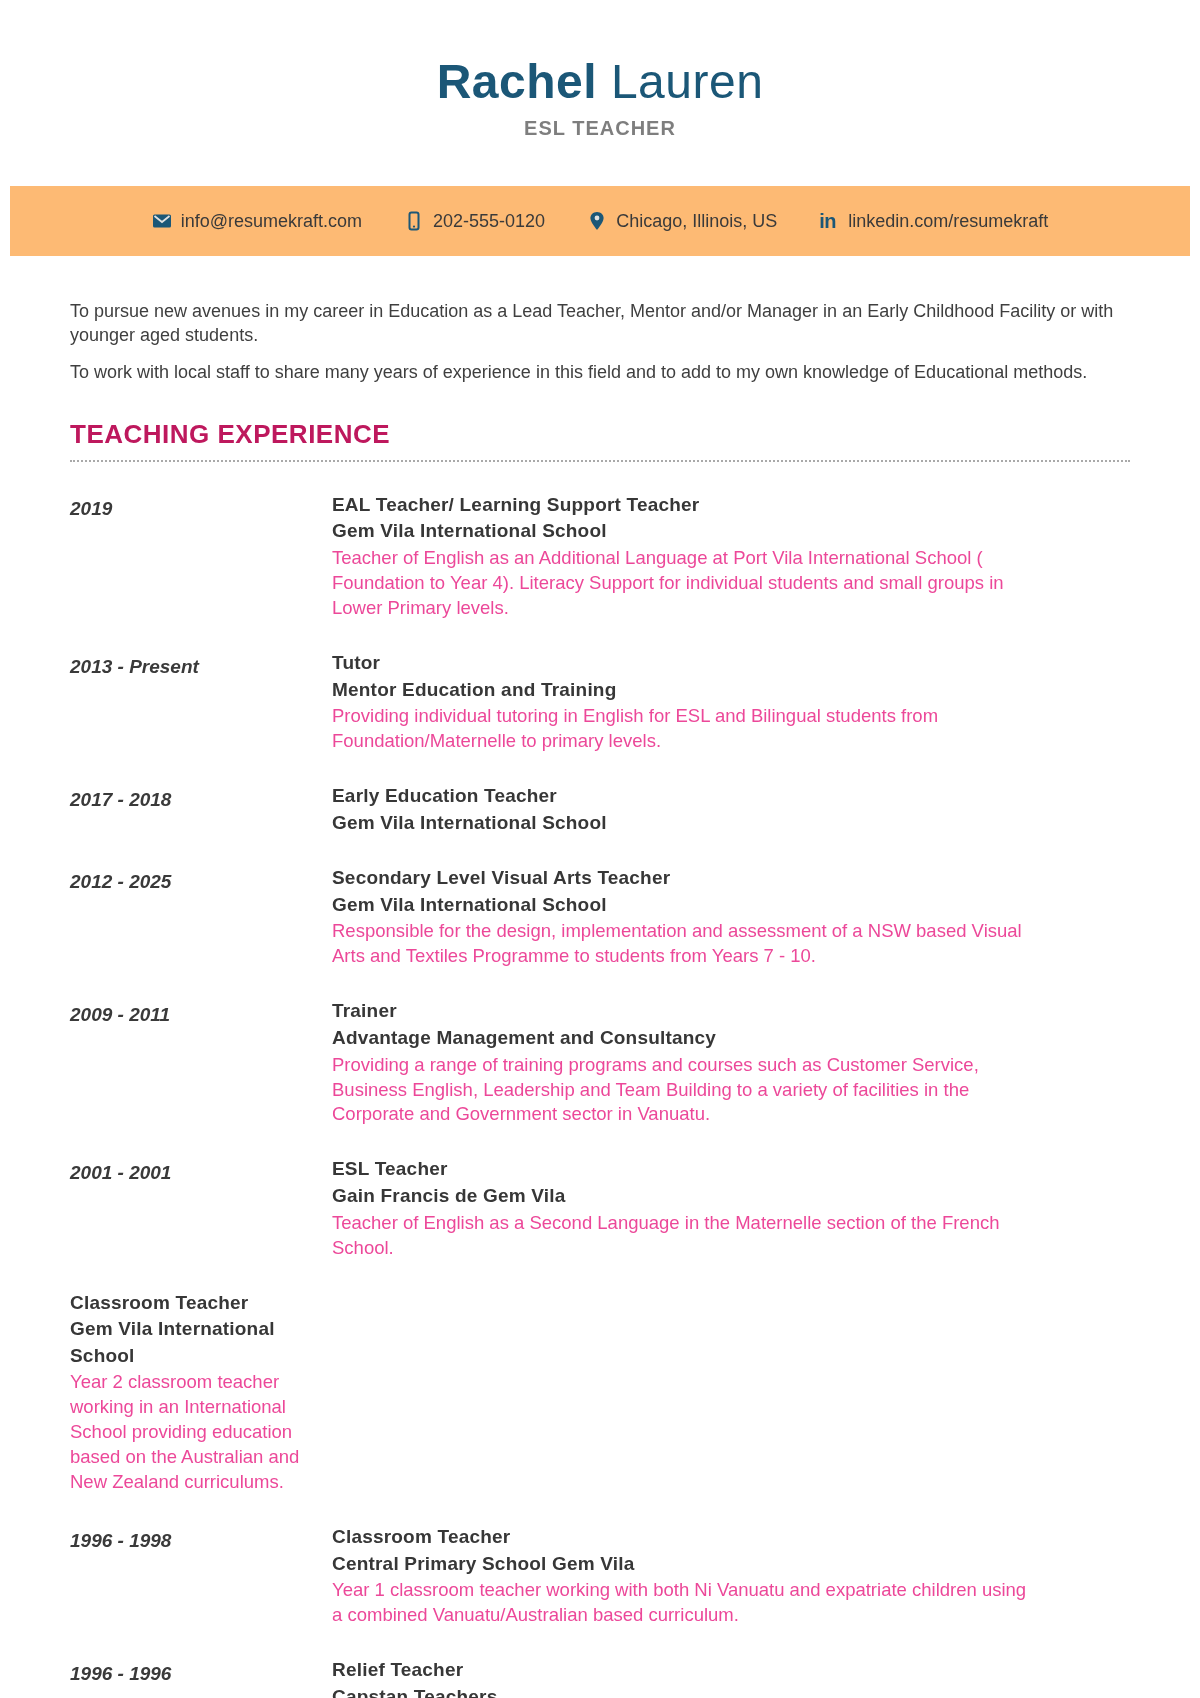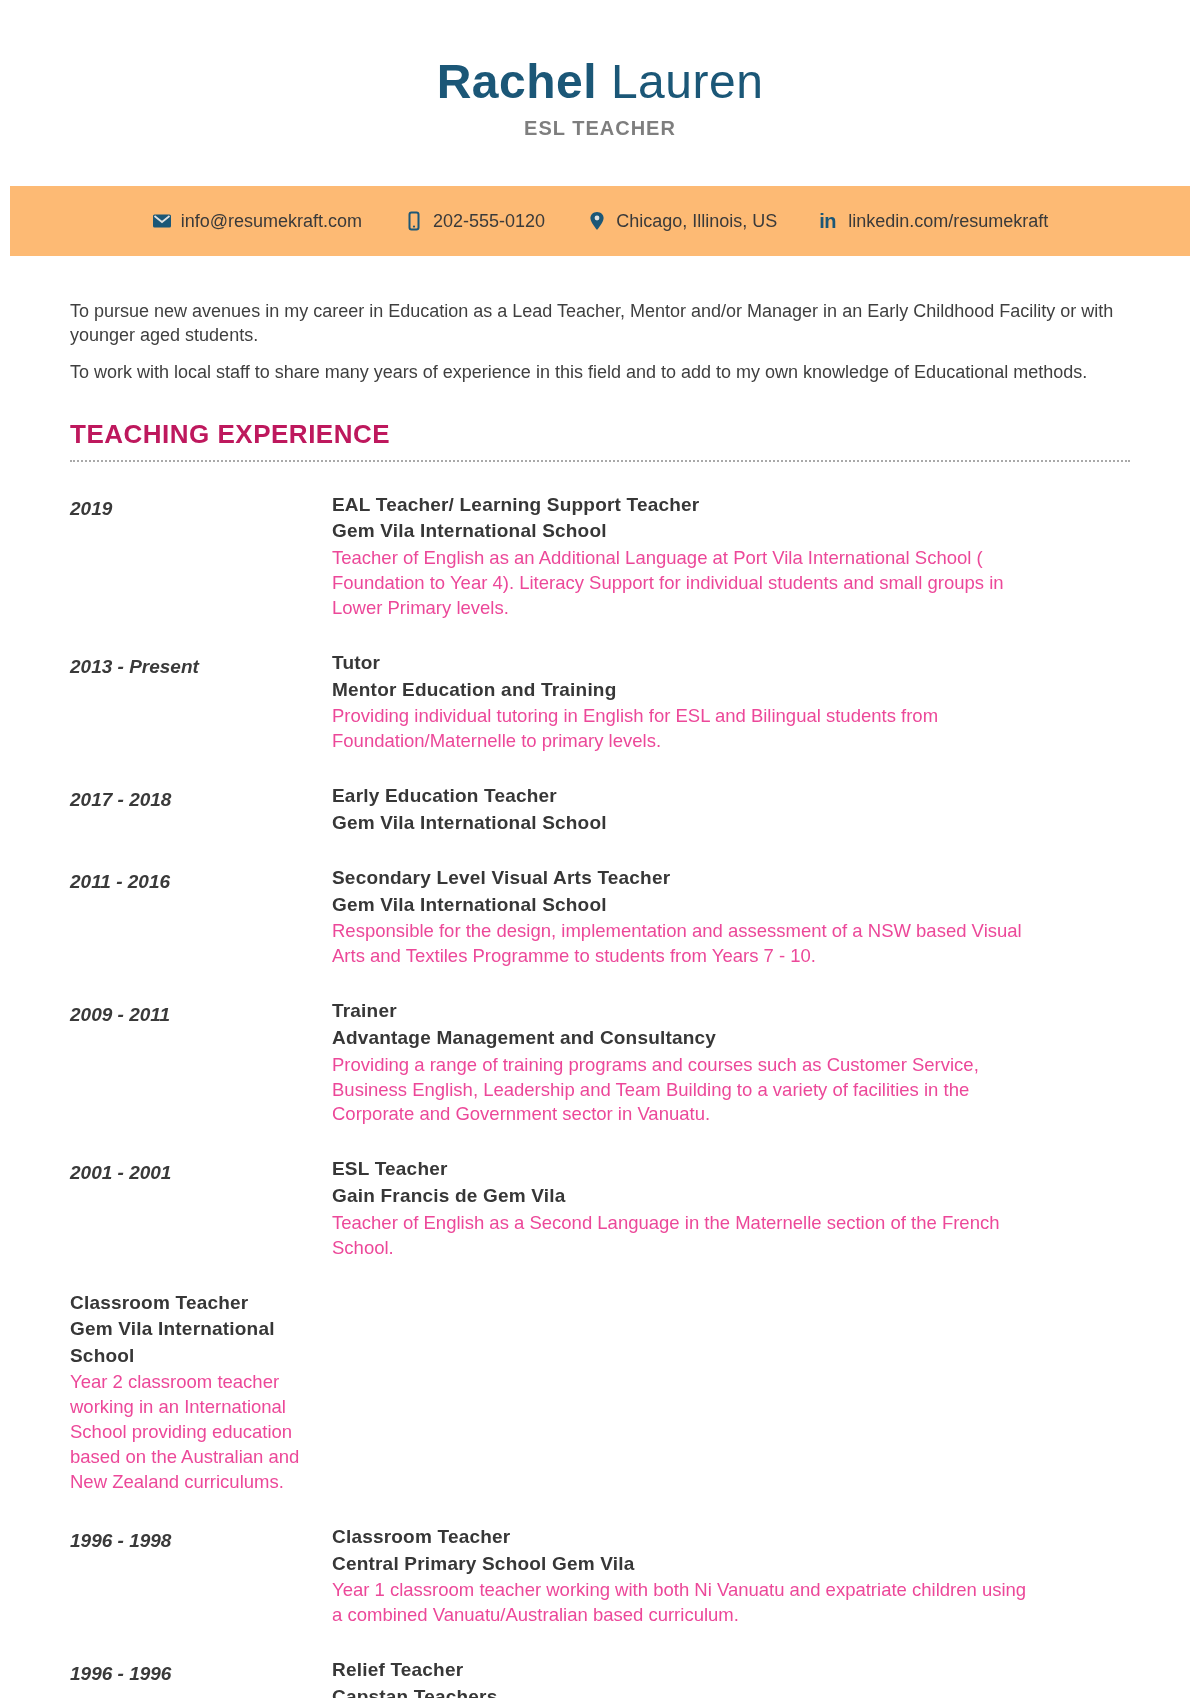--- a/index.html
+++ b/index.html
@@ -181,21 +181,21 @@
 
       <div class="entry">
         <div class="period">2017 - 2018</div>
         <div class="details">
           <div class="role">Early Education Teacher</div>
           <div class="org">Gem Vila International School</div>
         </div>
       </div>
 
       <div class="entry">
-        <div class="period">2011 - 2016</div>
+        <div class="period">2012 - 2025</div>
         <div class="details">
           <div class="role">Secondary Level Visual Arts Teacher</div>
           <div class="org">Gem Vila International School</div>
           <div class="desc">Responsible for the design, implementation and assessment of a NSW based Visual Arts  and Textiles Programme to students from Years 7 - 10.</div>
         </div>
       </div>
 
       <div class="entry">
         <div class="period">2009 - 2011</div>
         <div class="details">

